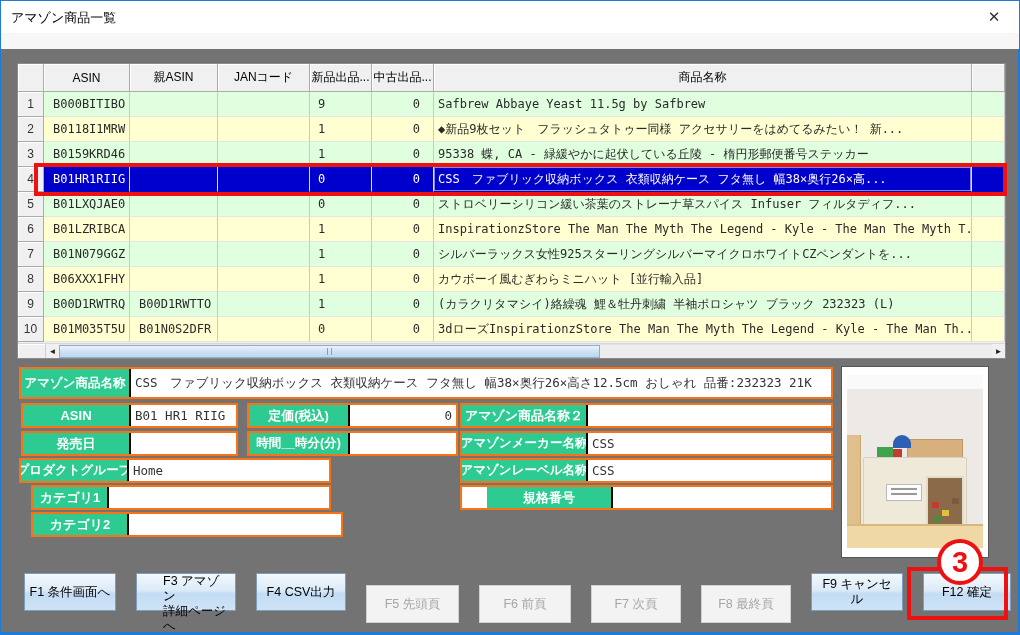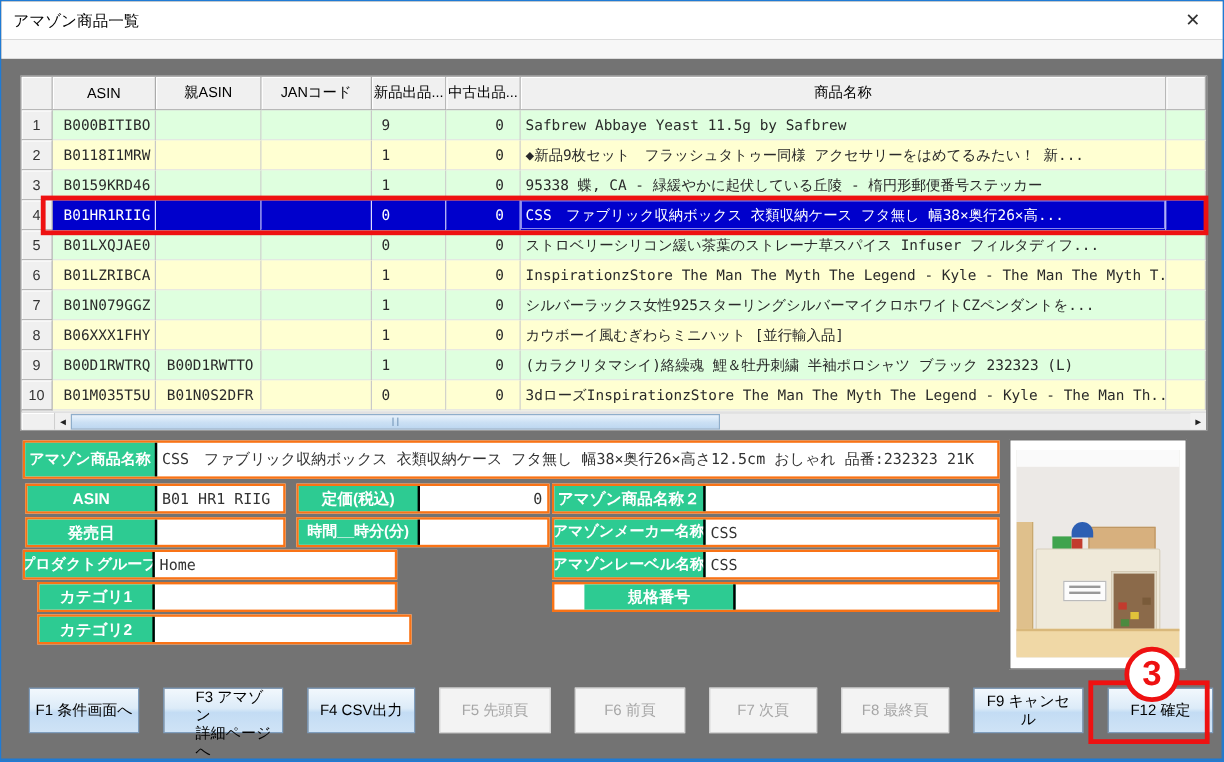--- a/index.html
+++ b/index.html
@@ -75,21 +75,21 @@
   #pairA {left:18px;top:366px;width:814px;height:32px;}
   #pairA .flabel{width:110px;font-size:12.5px;}
   #pairB1{left:20px; top:402px;width:217px;height:25px;}  #pairB1 .flabel{width:108px;}
   #pairB2{left:246px;top:402px;width:211px;height:25px;}  #pairB2 .flabel{width:101px;}
   #pairB3{left:459px;top:402px;width:373px;height:25px;}  #pairB3 .flabel{width:126px;}
   #pairC1{left:20px; top:430px;width:217px;height:25px;}  #pairC1 .flabel{width:108px;}
   #pairC2{left:246px;top:430px;width:211px;height:25px;}  #pairC2 .flabel{width:101px;font-size:12.5px;}
   #pairC3{left:459px;top:430px;width:373px;height:25px;}  #pairC3 .flabel{width:126px;font-size:12.5px;}
   #pairD1{left:18px; top:457px;width:312px;height:25px;}  #pairD1 .flabel{width:108px;font-size:12.5px;}
   #pairD3{left:459px;top:457px;width:373px;height:25px;}  #pairD3 .flabel{width:126px;font-size:12.5px;font-family:Liberation Mono, monospace;}
-  #pairE1{left:30px; top:484px;width:300px;height:25px;}  #pairE1 .flabel{width:96px;}
+  #pairE1{left:30px; top:484px;width:300px;height:25px;}  #pairE1 .flabel{width:76px;}
   #pairE3{left:459px;top:484px;width:373px;height:25px;padding-left:25px;}  #pairE3 .flabel{width:126px;}
   #pairF1{left:30px; top:511px;width:312px;height:25px;}  #pairF1 .flabel{width:96px;}
 
   
   #imgframe{position:absolute;left:840px;top:365px;width:148px;height:192px;background:#fff;border:1px solid #555;}
   .photo{position:absolute;left:5px;top:8px;right:5px;bottom:9px;background:#ECE9E6;overflow:hidden;}
   .photo .topband{position:absolute;left:0;top:0;right:0;height:14px;background:#FAFAFA;}
   .photo .post{position:absolute;left:0;top:60px;width:14px;height:112px;background:#DFC08C;border-right:1px solid #C9A86F;}
   .photo .shelf{position:absolute;left:0;bottom:0;right:0;height:24px;background:#F0D8A6;border-top:2px solid #D9B87B;}
   .photo .woodblocks{position:absolute;left:60px;top:64px;width:56px;height:20px;background:#D7B07E;border:1px solid #BE9763;}
@@ -105,21 +105,21 @@
   .photo .mesh .t2{left:14px;top:32px;background:#E0C23A;}
   .photo .mesh .t3{left:24px;top:20px;background:#7A5B3A;}
   .photo .mesh .t4{left:6px;top:38px;background:#4B8A3F;}
 
   
   #btnbar{position:absolute;left:23px;top:572px;display:flex;gap:20px;}
   .fbtn{height:38px;border:1px solid #7E9DBD;
     background:linear-gradient(180deg,#F2F8FD 0%,#DCEBF8 45%,#C3DCF4 55%,#CFE3F6 100%);
     font-family:"Liberation Sans",sans-serif;font-size:12.5px;color:#000;
     white-space:pre-line;line-height:1.2;padding:0 4px;cursor:pointer;}
-  .fbtn.disabled{background:#F3F3F3;color:#A6A6A6;border-color:#D2D2D2;cursor:default;}
+  .fbtn.disabled{background:#F3F3F3;color:#A6A6A6;border-color:#D2D2D2;cursor:default;margin-top:12px;}
   .fbtn:nth-child(1){width:92px;}
   .fbtn:nth-child(2){width:100px;text-align:left;padding-left:26px;}
   .fbtn:nth-child(3){width:90px;}
   .fbtn:nth-child(4){width:93px;}
   .fbtn:nth-child(5){width:92px;}
   .fbtn:nth-child(6){width:90px;}
   .fbtn:nth-child(7){width:90px;}
   .fbtn:nth-child(8){width:92px;}
   .fbtn:nth-child(9){width:88px;}
 </style>

